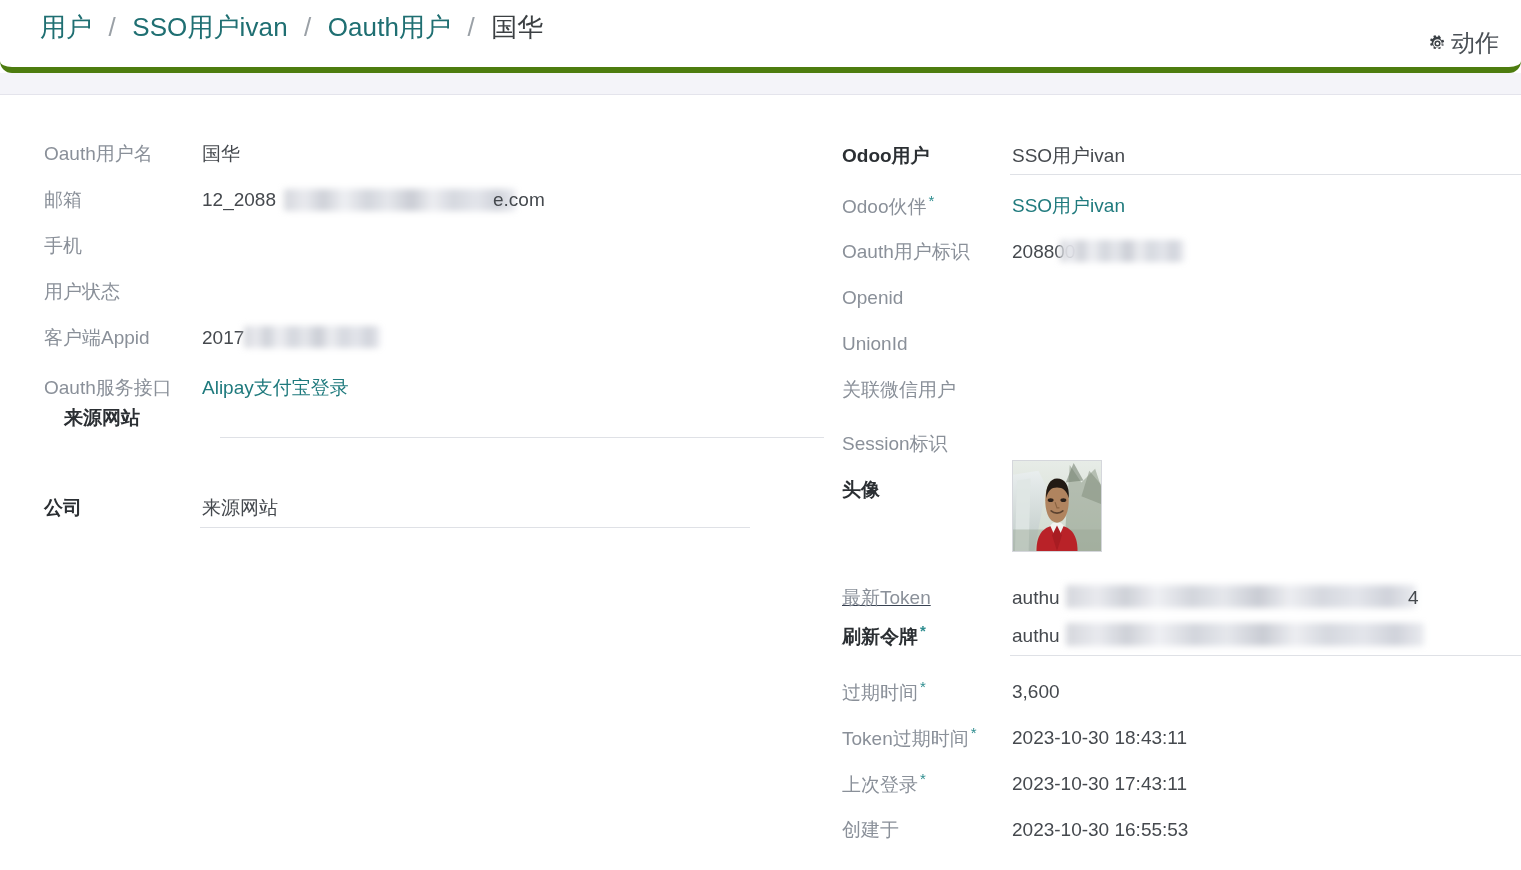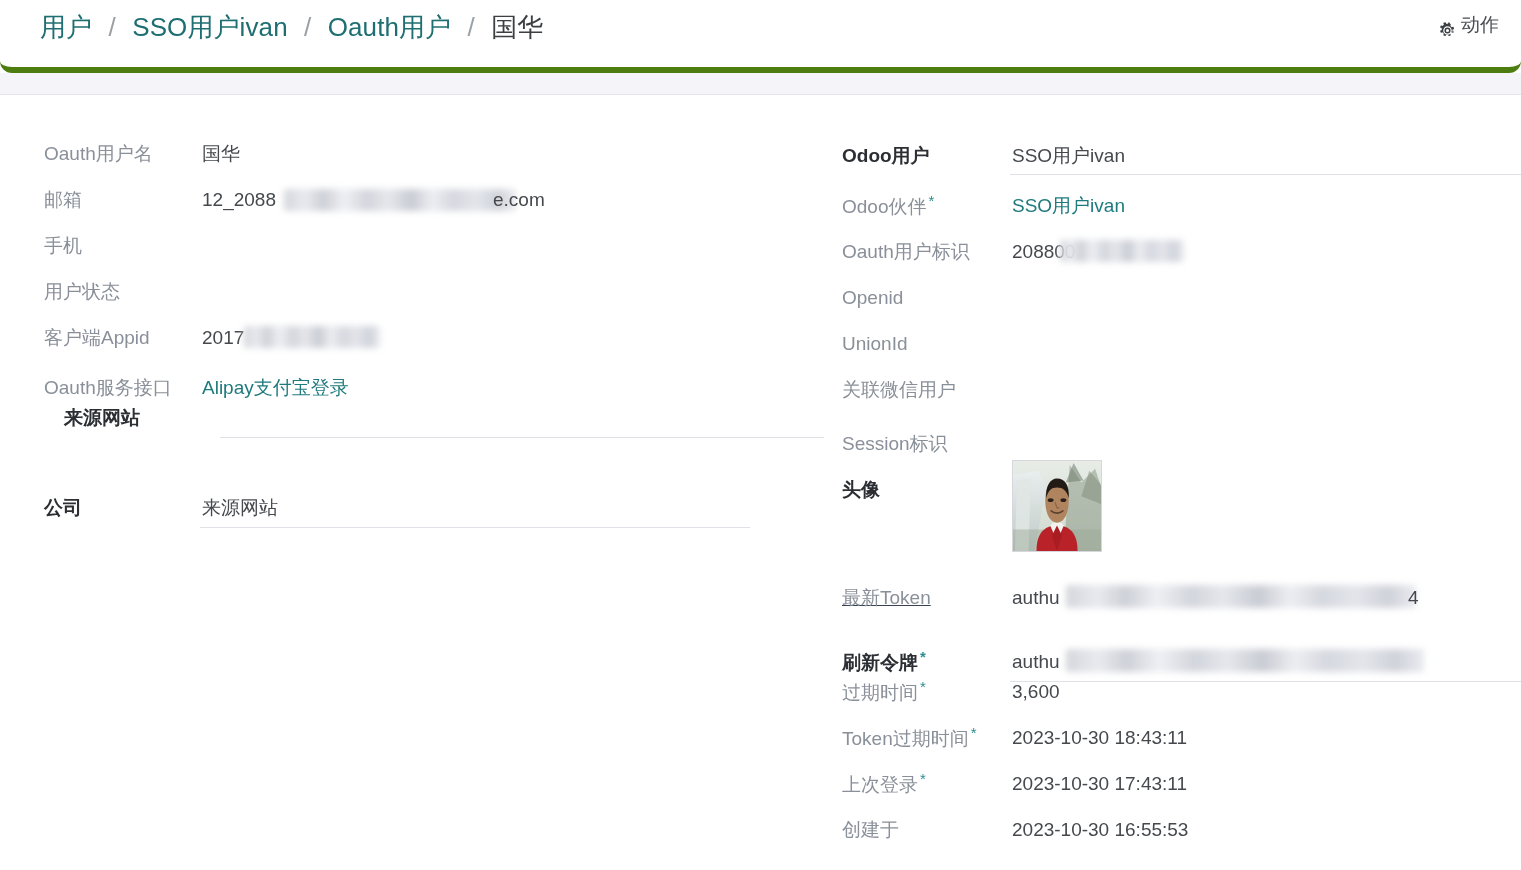--- a/index.html
+++ b/index.html
@@ -44,27 +44,27 @@
     margin: 0 9px;
     font-weight: 300;
   }
   .bc-current {
     color: #3c4043;
   }
 
   .actions-btn {
     position: absolute;
     right: 22px;
-    top: 10px;
-    font-size: 19px;
+    top: 28px;
+    font-size: 24px;
     line-height: 30px;
     color: #4a5056;
     cursor: pointer;
     display: flex;
-    align-items: center;
+    align-items: flex-start;
     white-space: nowrap;
   }
   .actions-btn .gear {
     display: inline-block;
     width: 17px;
     height: 17px;
     margin-right: 5px;
     position: relative;
     top: 1px;
   }
@@ -318,21 +318,21 @@
       </span>
     </div>
 
     <div class="field" style="top:490px;text-decoration:underline;">
       <span class="f-label">最新Token</span>
       <span class="f-value" style="left:170px;">authu</span>
       <span class="blur" style="left:224px; top:0px; width:350px; height:23px;"></span>
       <span class="f-value" style="left:566px;">4</span>
     </div>
 
-    <div class="field" style="top:554px;">
+    <div class="field" style="top:528px;">
       <span class="f-label strong">
         <span>刷新令牌</span><span class="req">*</span>
       </span>
       <span class="f-value" style="left:170px;">authu</span>
       <span class="blur" style="left:224px; top:0px; width:358px; height:23px;"></span>
       <span class="f-underline" style="left:168px; top:32px; width:511px;"></span>
     </div>
 
     <div class="field" style="top:584px;">
       <span class="f-label">

